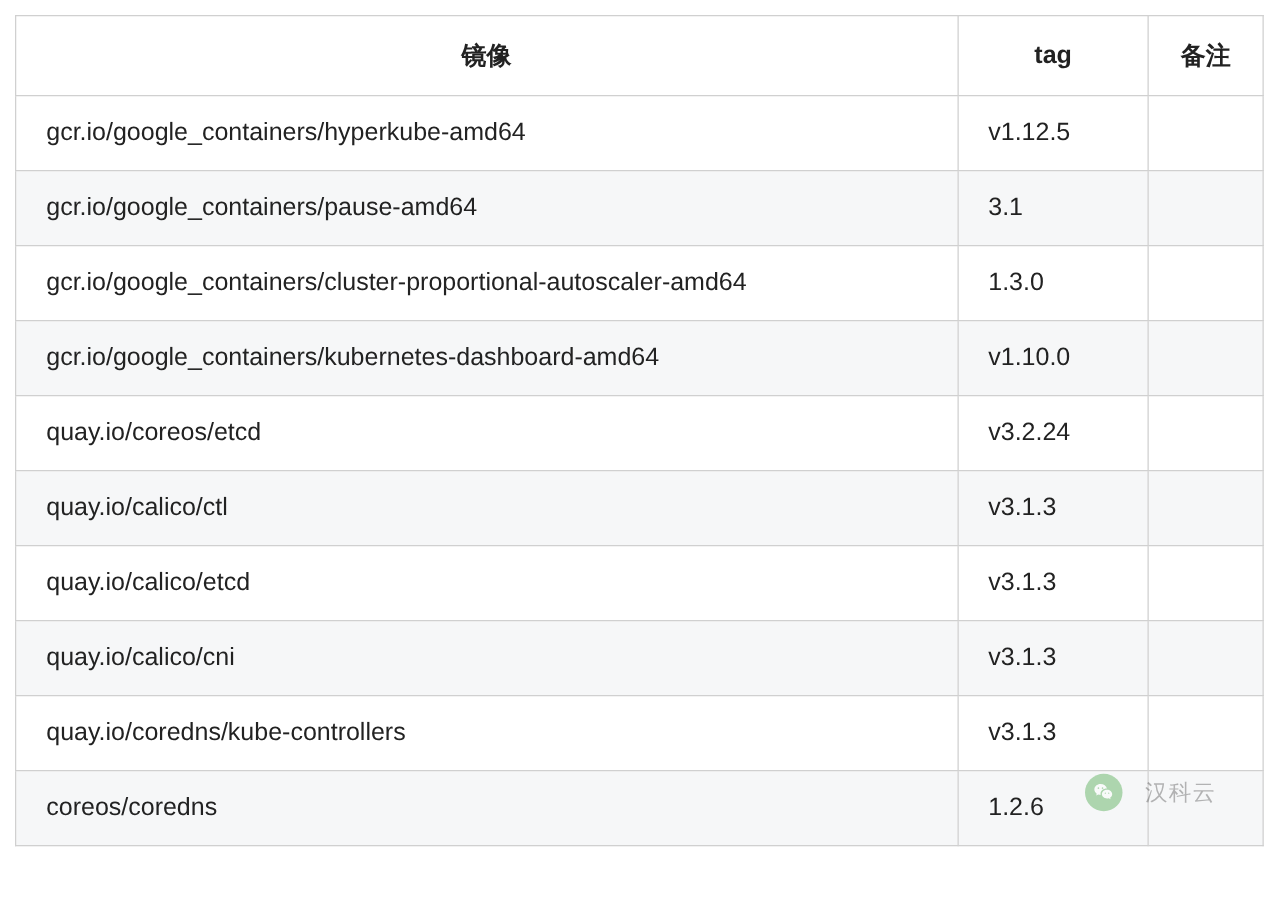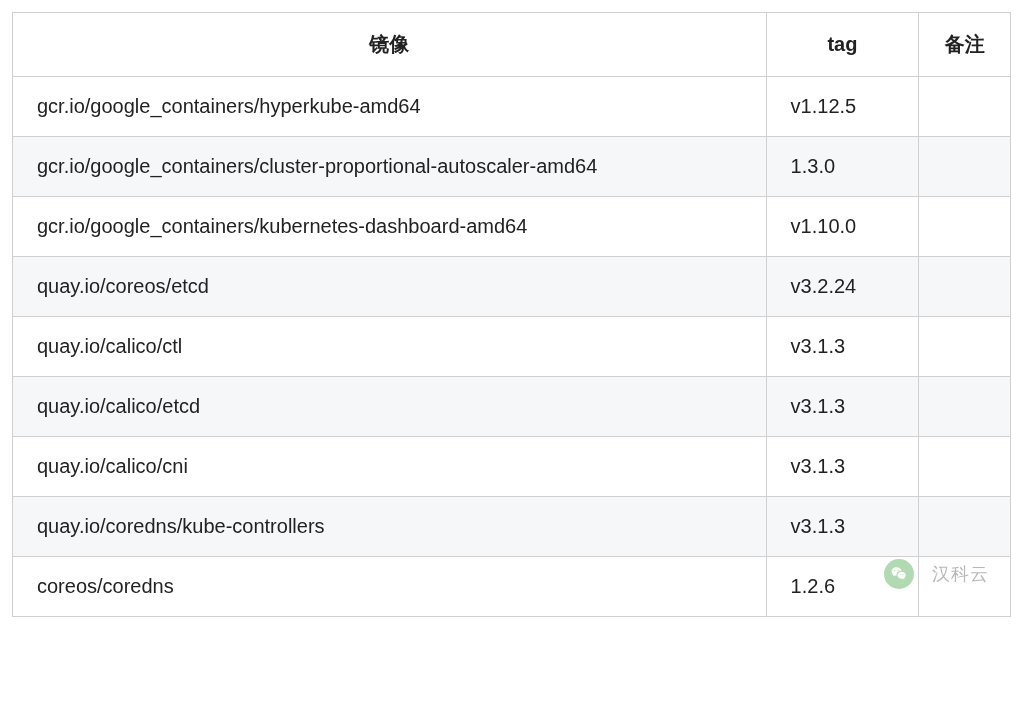--- a/index.html
+++ b/index.html
@@ -35,21 +35,21 @@
     }
     tbody tr:nth-child(even) {
       background: #f6f7f8;
     }
     col.col-image { width: 740px; }
     col.col-tag { width: 150px; }
     col.col-note { width: 90px; }
     .watermark {
       position: absolute;
       bottom: 28px;
-      right: 22px;
+      right: 38px;
       display: flex;
       align-items: center;
       gap: 18px;
       opacity: 0.42;
       pointer-events: none;
     }
     .watermark-icon {
       width: 30px;
       height: 30px;
       border-radius: 50%;
@@ -80,20 +80,25 @@
       <tr>
         <th>镜像</th>
         <th>tag</th>
         <th>备注</th>
       </tr>
     </thead>
     <tbody>
       <tr>
         <td>gcr.io/google_containers/hyperkube-amd64</td>
         <td>v1.12.5</td>
+        <td></td>
+      </tr>
+      <tr>
+        <td>gcr.io/google_containers/pause-amd64</td>
+        <td>3.1</td>
         <td></td>
       </tr>
       <tr>
         <td>gcr.io/google_containers/cluster-proportional-autoscaler-amd64</td>
         <td>1.3.0</td>
         <td></td>
       </tr>
       <tr>
         <td>gcr.io/google_containers/kubernetes-dashboard-amd64</td>
         <td>v1.10.0</td>

